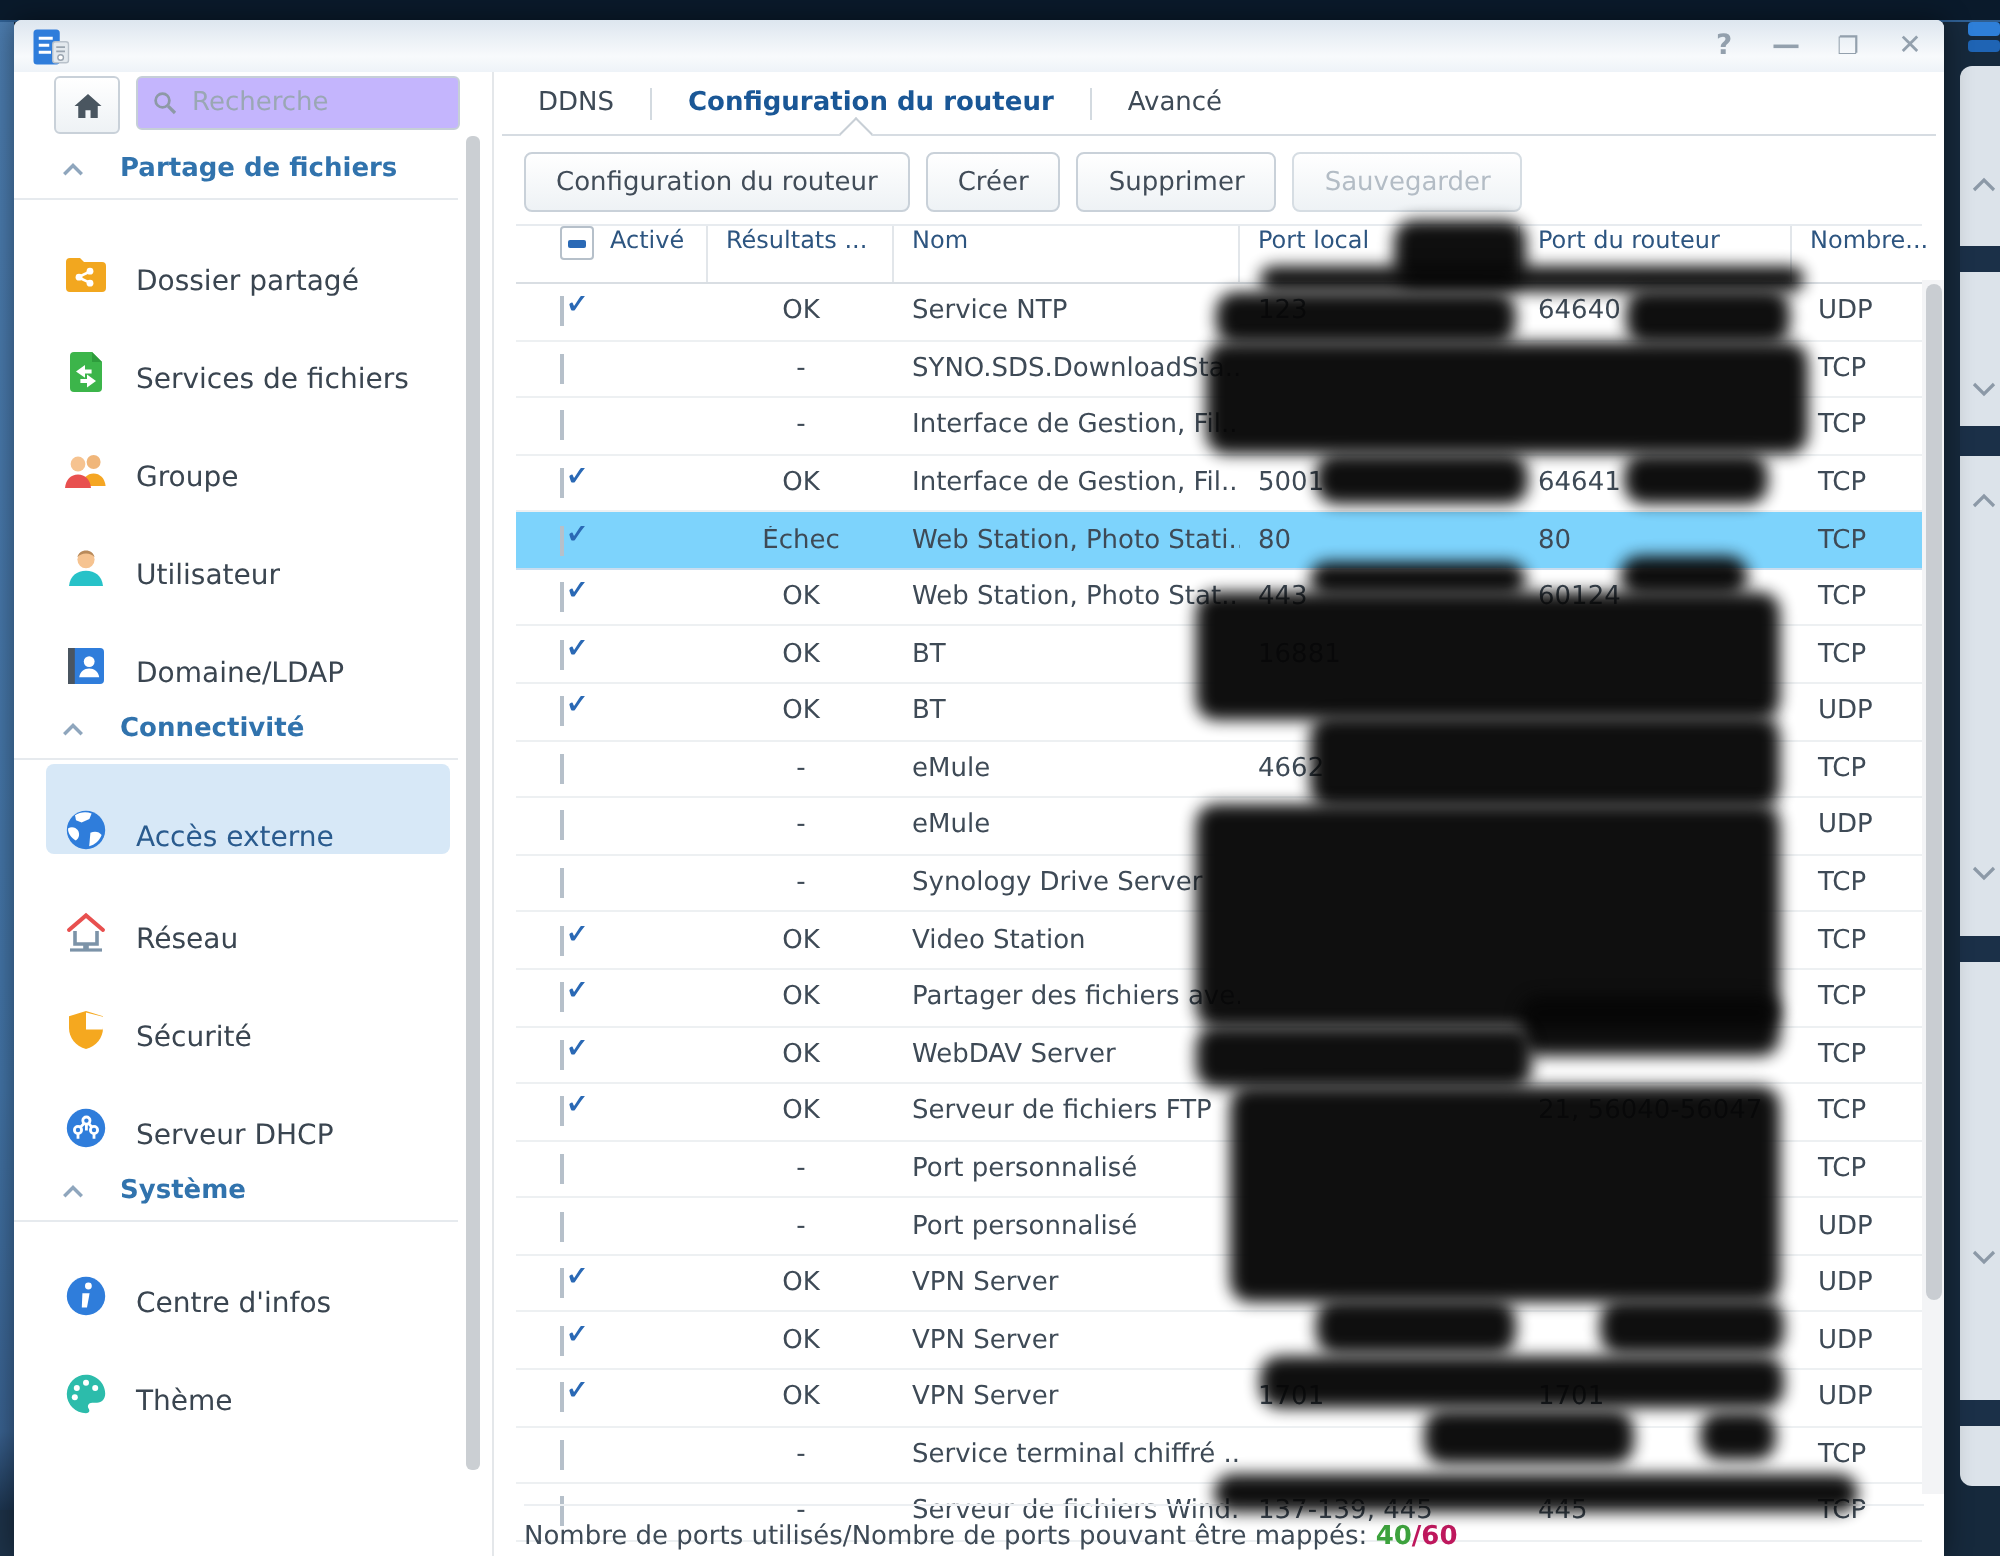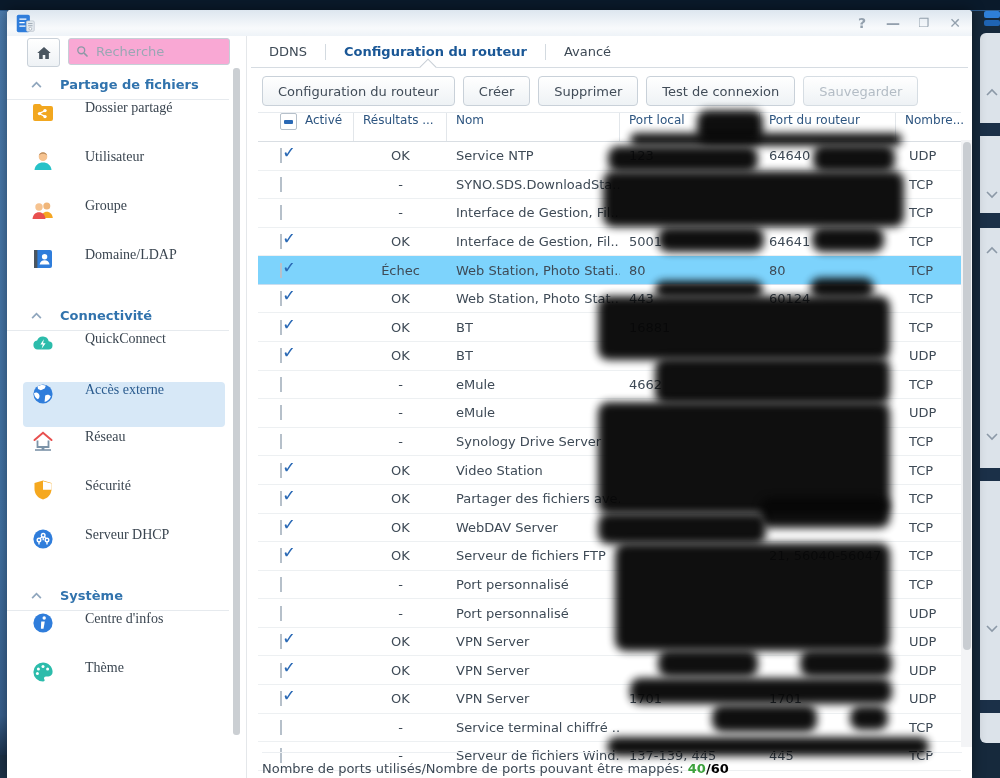--- a/index.html
+++ b/index.html
@@ -20,28 +20,28 @@
   .titlebar{position:absolute;left:0;top:0;width:100%;height:26px;background:linear-gradient(180deg,#dde6ef,#f8fafc 70%,#eef3f8);display:flex;align-items:center;border-bottom:1px solid #e7ecf1;}
   .appicon{position:absolute;left:8px;top:3px;width:21px;height:21px;}
   .wtitle{width:100%;text-align:center;font-size:14.5px;font-weight:bold;color:#29598f;letter-spacing:.2px;}
   .wctrls{position:absolute;right:10px;top:0;height:26px;display:flex;align-items:center;gap:17px;color:#93a0ad;font-size:14px;}
   .wctrl{cursor:default;width:14px;text-align:center;font-weight:bold;}
   .wctrl.max{font-size:12px;}
   
   .sidebar{position:absolute;left:0;top:26px;width:241px;height:742px;background:#fff;}
   .side-divider{position:absolute;left:239px;top:26px;width:1px;height:742px;background:#e4e7ea;}
   .homebtn{position:absolute;left:20px;top:2px;width:31px;height:27px;background:linear-gradient(180deg,#fff,#eef2f5);border:1px solid #c9d1d9;border-radius:3px;display:flex;align-items:center;justify-content:center;}
-  .searchbox{position:absolute;left:61px;top:2px;width:162px;height:27px;background:#f9a8d4;border:1px solid #c6cfd7;border-radius:3px;display:flex;align-items:center;padding:0 6px;box-sizing:border-box;gap:4px;}
+  .searchbox{position:absolute;left:61px;top:2px;width:162px;height:27px;background:#c4b5fd;border:1px solid #c6cfd7;border-radius:3px;display:flex;align-items:center;padding:0 6px;box-sizing:border-box;gap:4px;}
   .searchbox input{border:none;outline:none;width:110px;font-size:13px;color:#55616d;font-family:inherit;background:transparent;}
   .searchbox input::placeholder{color:#9aa7b4;}
   .sidelist{position:absolute;left:0;top:33px;width:226px;}
   .ssection{height:30px;display:flex;align-items:center;gap:18px;padding-left:24px;border-bottom:1px solid #e6eaee;margin-right:4px;}
   .ssection .slabel{font-size:13px;font-weight:bold;color:#3173ad;}
   .ssection.later{margin-top:4px;}
-  .sitem{height:49px;display:flex;align-items:flex-start;gap:30px;padding-left:24px;cursor:pointer;font-family:Liberation Serif, serif;}
+  .sitem{height:49px;display:flex;align-items:flex-end;gap:13px;padding-left:24px;cursor:pointer;}
   .sitem .ilabel{font-size:14px;color:#3a4550;}
   .sitem.selected{background:#d7e8f7;border-radius:4px;margin:0 8px 0 16px;padding-left:8px;height:45px;margin-top:2px;margin-bottom:2px;}
   .sitem.selected .ilabel{color:#2a5b8e;}
   .side-scroll{position:absolute;left:226px;top:32px;width:7px;height:667px;background:#cbcfd3;border-radius:3px;}
   
   .content{position:absolute;left:241px;top:26px;width:866px;height:742px;background:#fff;padding-left:24px;}
   .tabbar{position:absolute;left:3px;top:0;width:717px;height:31px;border-bottom:1px solid #d6dce2;display:flex;align-items:center;}
   .tab{font-size:13px;color:#3e4a56;padding:0 18px;height:31px;display:flex;align-items:center;cursor:pointer;}
   .tab.active{font-weight:bold;color:#1a5796;}
   .tabsep{width:1px;height:16px;background:#d3dae0;}
@@ -61,21 +61,21 @@
   .cell.ckc{padding-left:22px;}
   .cell.res{text-align:center;padding-left:0;}
   .cell.proto{padding-left:13px;}
   .cb{width:15px;height:15px;border:1px solid #b6c0ca;border-radius:2px;background:#fff;position:relative;}
   .cb.checked::after{content:"✓";position:absolute;top:-7px;left:1px;font-size:18px;font-weight:bold;color:#2a69b5;}
   .cb.indet::after{content:"";position:absolute;top:6px;left:3px;right:3px;height:3.5px;background:#2a69b5;border-radius:1px;}
   .vscroll-track{position:absolute;left:713px;top:104px;width:11px;height:607px;background:#f3f4f6;}
   .vscroll-thumb{position:absolute;left:714.5px;top:106px;width:8px;height:508px;background:#c9cdd2;border-radius:4px;}
   .statusline{position:absolute;left:14px;top:716px;width:700px;font-size:13px;color:#3e4a56;border-top:1px solid #eceff2;padding-top:8px;}
   .statusline .used{color:#3da23d;font-weight:bold;}
-  .statusline .total{color:#000000;font-weight:bold;}
+  .statusline .total{color:#be185d;font-weight:bold;}
   
   .redactions{position:absolute;left:0;top:0;width:1000px;height:778px;pointer-events:none;}
   .blob{position:absolute;background:#060606;border-radius:10px;filter:blur(4px);opacity:.96;}
   .icon24{width:24px;height:24px;flex:none;}
 </style>
 </head>
 <body>
 
 <div class="desktop">
   <div class="strip-left"></div>
@@ -151,59 +151,60 @@
             <path d="M2 6a2 2 0 0 1 2-2h5l2 2h9a2 2 0 0 1 2 2v11a2 2 0 0 1-2 2H4a2 2 0 0 1-2-2z" fill="#f2a71f"></path>
             <path d="M8.9 13.2l4.6-2.2M8.9 14l4.6 2.2" stroke="#fff" stroke-width="1.3"></path>
             <circle cx="14" cy="10.6" r="1.7" fill="#fff"></circle>
               <circle cx="8.5" cy="13.6" r="1.7" fill="#fff"></circle>
               <circle cx="14" cy="16.6" r="1.7" fill="#fff"></circle>
           </svg>
           <span class="ilabel">Dossier partagé</span>
         </div>
         <div class="sitem">
           <svg class="icon24" viewBox="0 0 24 24">
-            <circle cx="12" cy="7.8" r="4.3" fill="#f6c390"></circle>
-            <path d="M7.7 6.6c.4-2.1 2.2-3.4 4.3-3.4s3.9 1.3 4.3 3.4c-1.2-1.3-2.4-1.9-4.3-1.9s-3.1.6-4.3 1.9z" fill="#b98a5a"></path>
-            <path d="M3.5 21c.5-5 4-7.6 8.5-7.6s8 2.6 8.5 7.6z" fill="#27c2c8"></path>
-          </svg>
-          <span class="ilabel">Utilisateur</span>
+            <path d="M4 4a2 2 0 0 1 2-2h9l5 5v13a2 2 0 0 1-2 2H6a2 2 0 0 1-2-2z" fill="#3cb54a"></path>
+            <path d="M15 2l5 5h-5z" fill="#2e9c3c"></path>
+            <path d="M11.5 8.5v2.2h3.3v2h-3.3v2.2L7 11.7zM12.5 13.3v2.2h-3.3v2h3.3v2.2l4.5-3.2z" fill="#fff"></path>
+          </svg>
+          <span class="ilabel">Services de fichiers</span>
         </div>
         <div class="sitem">
           <svg class="icon24" viewBox="0 0 24 24">
             <circle cx="15.8" cy="8" r="3.5" fill="#f0b67a"></circle>
             <path d="M9.8 20c.4-4 2.9-6.3 6-6.3s5.6 2.3 6 6.3z" fill="#f5a623"></path>
             <circle cx="8" cy="9" r="3.7" fill="#f6c390"></circle>
             <path d="M1.5 21c.4-4.4 3-6.8 6.5-6.8s6.1 2.4 6.5 6.8z" fill="#e8504f"></path>
           </svg>
           <span class="ilabel">Groupe</span>
+        </div>
+        <div class="sitem">
+          <svg class="icon24" viewBox="0 0 24 24">
+            <circle cx="12" cy="7.8" r="4.3" fill="#f6c390"></circle>
+            <path d="M7.7 6.6c.4-2.1 2.2-3.4 4.3-3.4s3.9 1.3 4.3 3.4c-1.2-1.3-2.4-1.9-4.3-1.9s-3.1.6-4.3 1.9z" fill="#b98a5a"></path>
+            <path d="M3.5 21c.5-5 4-7.6 8.5-7.6s8 2.6 8.5 7.6z" fill="#27c2c8"></path>
+          </svg>
+          <span class="ilabel">Utilisateur</span>
         </div>
         <div class="sitem">
           <svg class="icon24" viewBox="0 0 24 24">
             <rect x="3" y="3" width="18" height="18" rx="2" fill="#2f7ddb"></rect>
             <rect x="3" y="3" width="3.4" height="18" fill="#4a5560"></rect>
             <circle cx="13.6" cy="9.8" r="2.7" fill="#fff"></circle>
             <path d="M8.6 17.6c.4-2.9 2.5-4.4 5-4.4s4.6 1.5 5 4.4z" fill="#fff"></path>
           </svg>
           <span class="ilabel">Domaine/LDAP</span>
         </div>
 
         <div class="ssection later">
           <svg width="11" height="7" viewBox="0 0 12 8">
               <path d="M1 7l5-5 5 5" stroke="#8fa6bd" stroke-width="2" fill="none"></path>
             </svg>
           <span class="slabel">Connectivité</span>
         </div>
 
-        <div class="sitem">
-          <svg class="icon24" viewBox="0 0 24 24">
-            <path d="M6.7 18.5a4.6 4.6 0 0 1-.6-9.1 6.1 6.1 0 0 1 11.6.9 4.1 4.1 0 0 1-.6 8.2z" fill="#2cbcab"></path>
-            <path d="M12.8 8.3l-3.4 5.2h2.4l-1.2 4.2 4-5.5h-2.5z" fill="#fff"></path>
-          </svg>
-          <span class="ilabel">QuickConnect</span>
-        </div>
         <div class="sitem selected">
           <svg class="icon24" viewBox="0 0 24 24">
             <circle cx="12" cy="12" r="9.6" fill="#2f7ddb"></circle>
             <path d="M6.5 4.6c2.3-1.6 5.6-2 8.3-.9l-1.1 2.8-3.9 1.7-2.8-1.1z" fill="#fff"></path>
             <path d="M3 11.2c1.7-1.1 3.9-.6 5 1.1 1 1.7.6 3.9-1.1 5C4.7 15.9 3 13.8 3 11.2z" fill="#fff"></path>
             <path d="M14.2 13.4c2.2-1.1 4.4-.6 5.6 1.1-1.1 2.8-3.4 5-6.2 5.6z" fill="#fff"></path>
           </svg>
           <span class="ilabel">Accès externe</span>
         </div>
         <div class="sitem">
@@ -273,21 +274,20 @@
         <div class="tab active">Configuration du routeur</div>
         <div class="tabsep"></div>
         <div class="tab">Avancé</div>
       </div>
       <div class="notch"></div>
 
       <div class="toolbar">
         <button class="tbtn">Configuration du routeur</button>
         <button class="tbtn">Créer</button>
         <button class="tbtn">Supprimer</button>
-        <button class="tbtn">Test de connexion</button>
         <button class="tbtn disabled">Sauvegarder</button>
       </div>
 
       <div class="table">
         <div class="thead">
           <div class="hc first">
             <span class="cb indet"></span>
             <span>Activé</span>
           </div>
           <div class="hc">Résultats ...</div>

